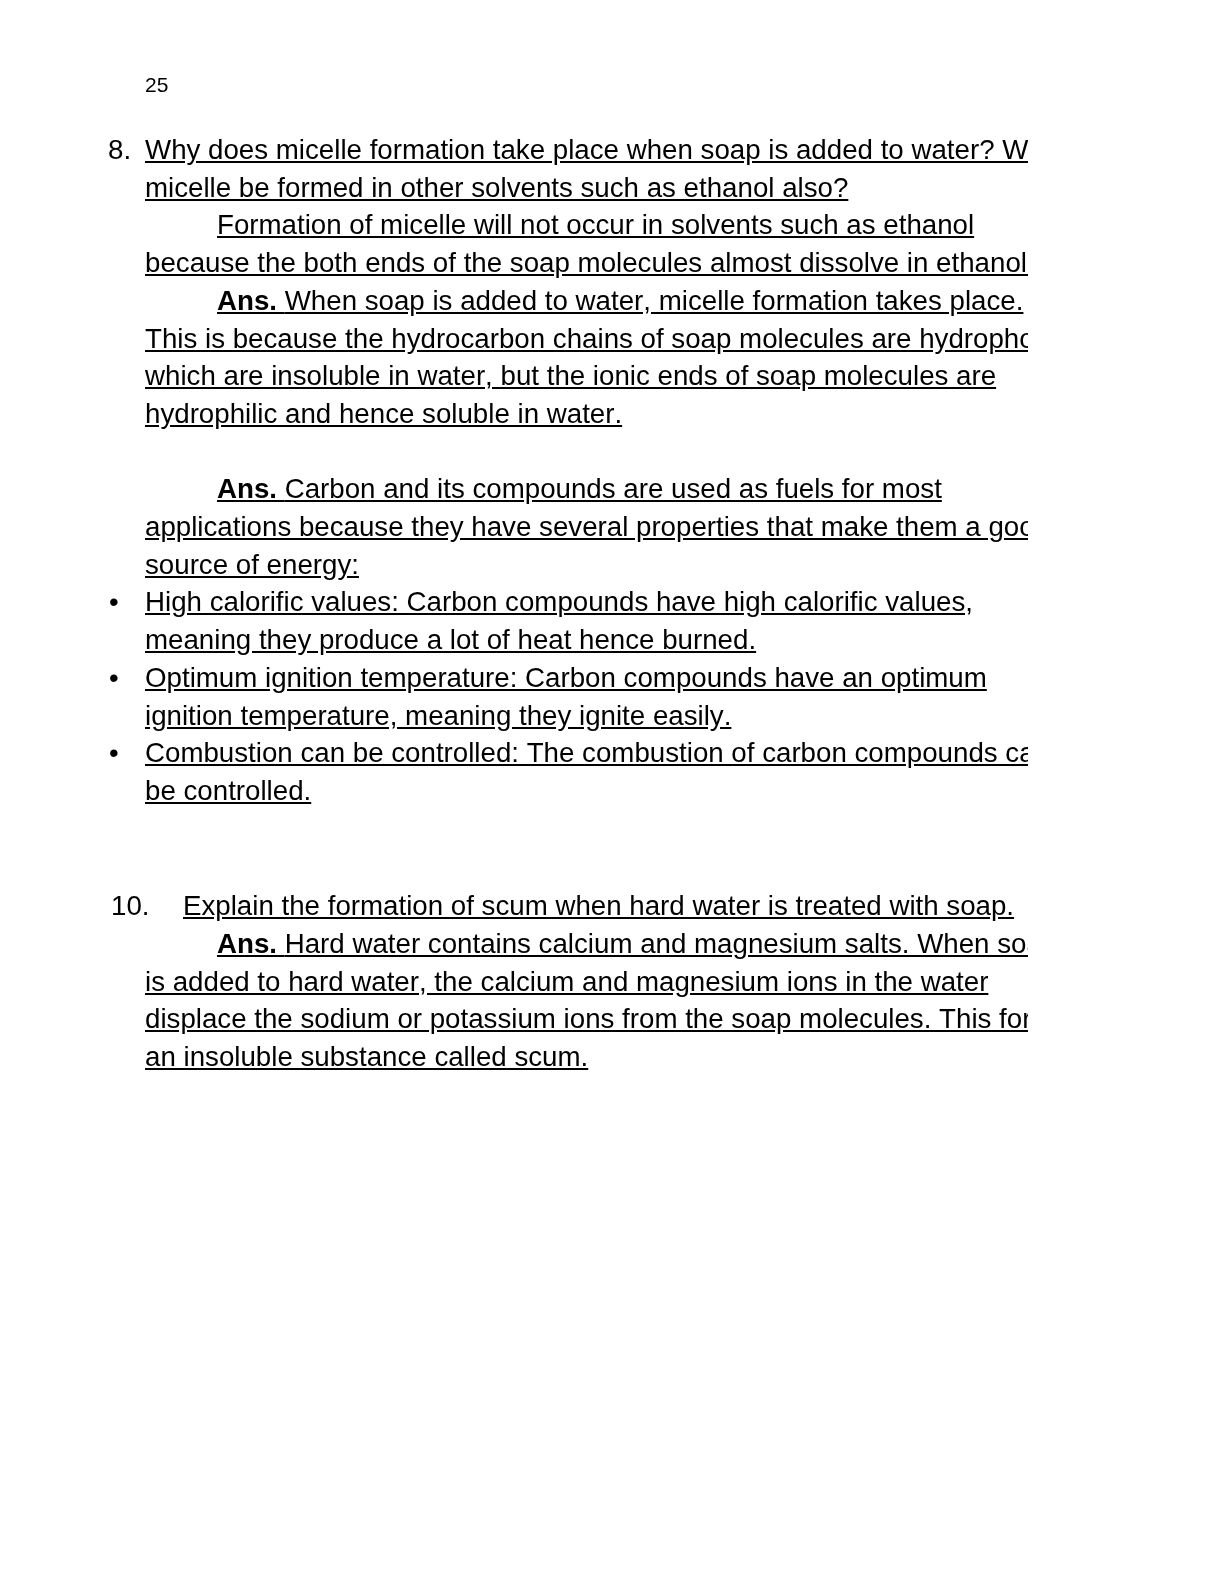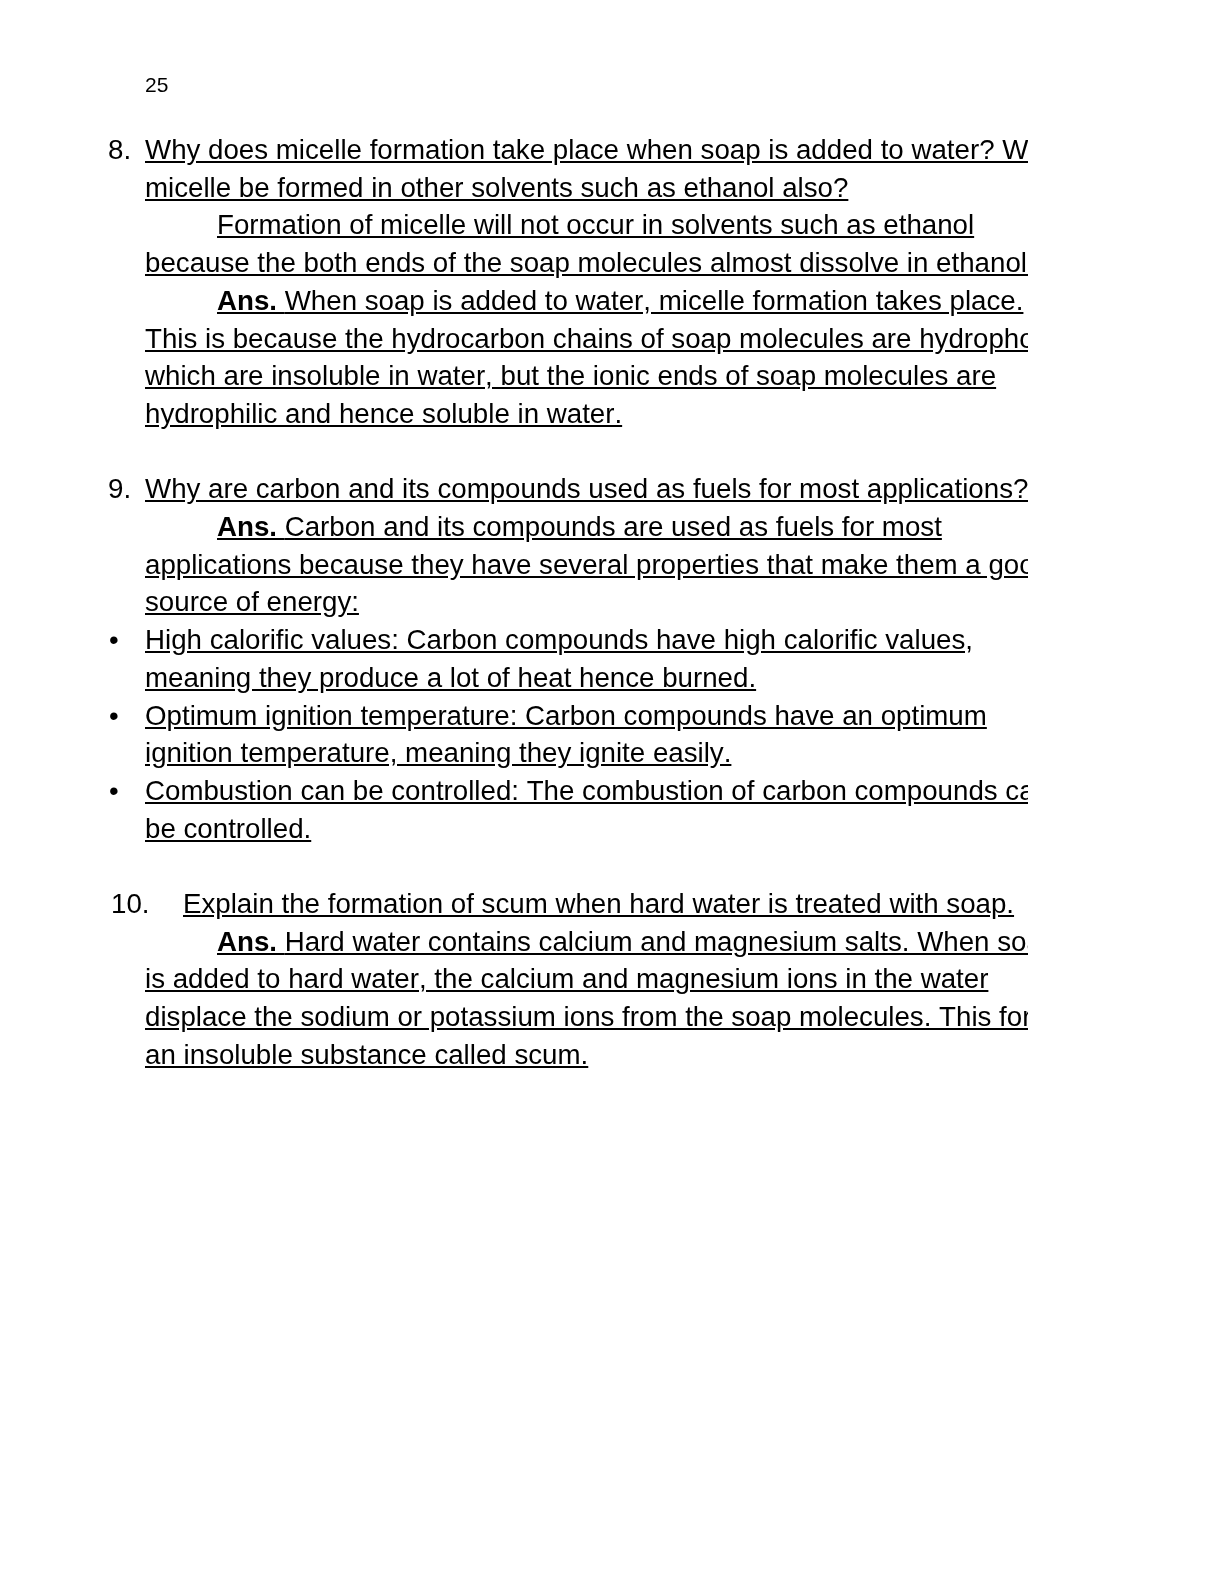--- a/index.html
+++ b/index.html
@@ -47,20 +47,21 @@
     display: inline-block;
     width: 37px;
     text-indent: 0;
   }
   
   .q.q-wide {
     text-indent: -34px;
   }
   .q.q-wide .qnum {
     width: 72px;
+    margin-top: 40px;
   }
   
   .ans {
     text-indent: 72px;
   }
   .ans .ans-label {
     font-weight: bold;
   }
   
   .bullet {
@@ -86,21 +87,20 @@
   <div class="content">
 
     <p class="q"><span class="qnum">8.</span><span>Why does micelle formation take place when soap is added to water? Will a micelle be formed in other solvents such as ethanol also?</span></p>
 
     <p class="ans">Formation of micelle will not occur in solvents such as ethanol because the both ends of the soap molecules almost dissolve in ethanol.</p>
 
     <p class="ans"><b class="ans-label">Ans.</b> <span>When soap is added to water, micelle formation takes place. This is because the hydrocarbon chains of soap molecules are hydrophobic which are insoluble in water, but the ionic ends of soap molecules are hydrophilic and hence soluble in water.</span></p>
 
     <div class="spacer"></div>
 
-    <p class="q"><span class="qnum">9.</span><span>Why are carbon and its compounds used as fuels for most applications?</span></p>
 
     <p class="ans"><b class="ans-label">Ans.</b> <span>Carbon and its compounds are used as fuels for most applications because they have several properties that make them a good source of energy:</span></p>
 
 
 
     <div class="bullet"><span class="b-dot">•</span><span>High calorific values: Carbon compounds have high calorific values, meaning they produce a lot of heat hence burned.</span></div>
 
     <div class="bullet"><span class="b-dot">•</span><span>Optimum ignition temperature: Carbon compounds have an optimum ignition temperature, meaning they ignite easily.</span></div>
 
 

